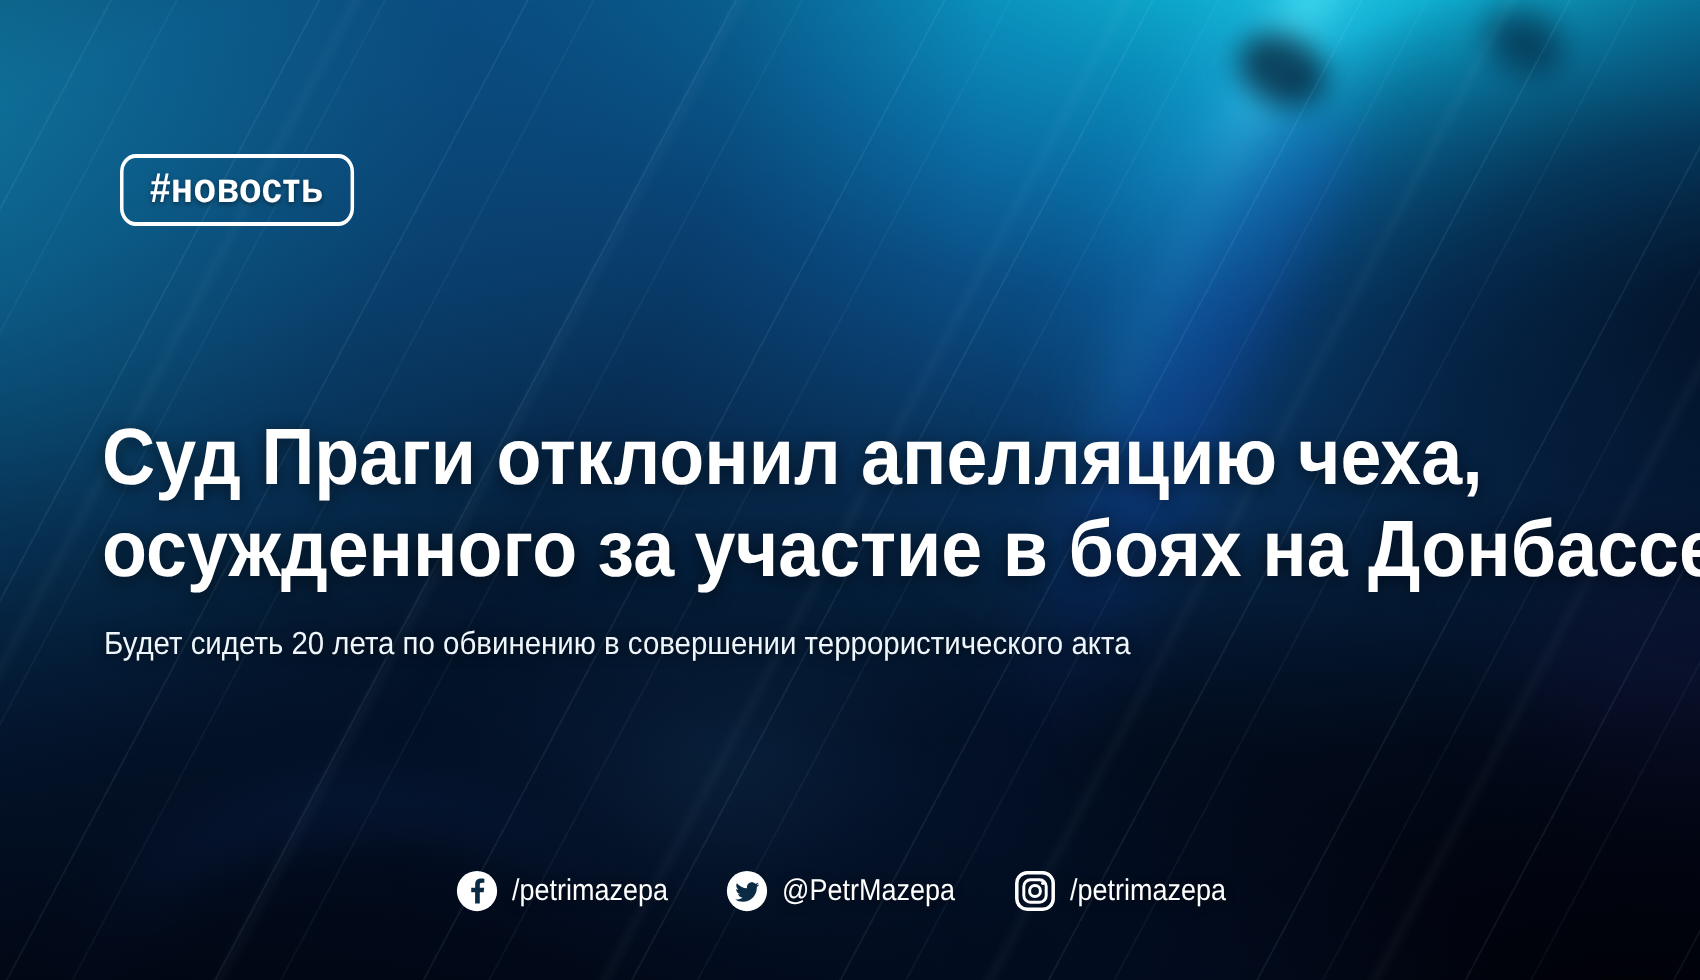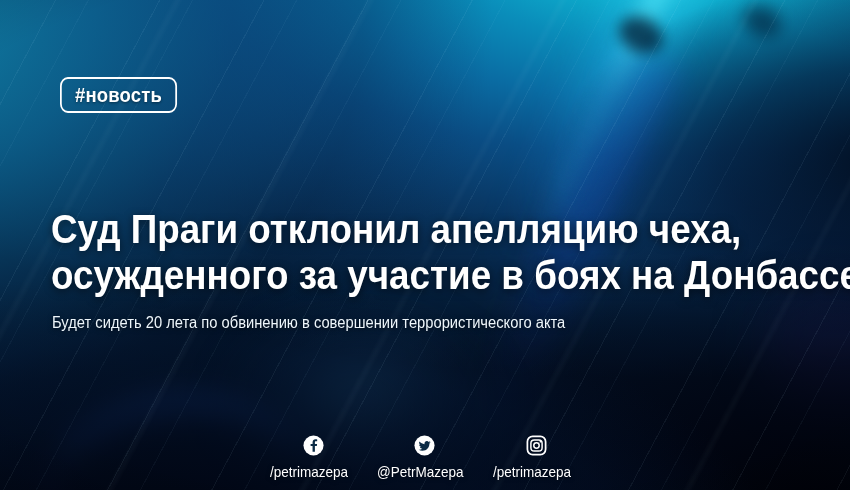--- a/index.html
+++ b/index.html
@@ -294,21 +294,20 @@
     top: 435px;
     display: flex;
     justify-content: center;
     align-items: center;
     gap: 20px;
   }
   .social-item {
     display: flex;
     align-items: center;
     gap: 7px;
-    flex-direction: column;
   }
   .social-icon {
     width: 21px;
     height: 21px;
     flex: 0 0 21px;
     display: block;
   }
   .social-handle {
     color: #ffffff;
     font-size: 15px;

